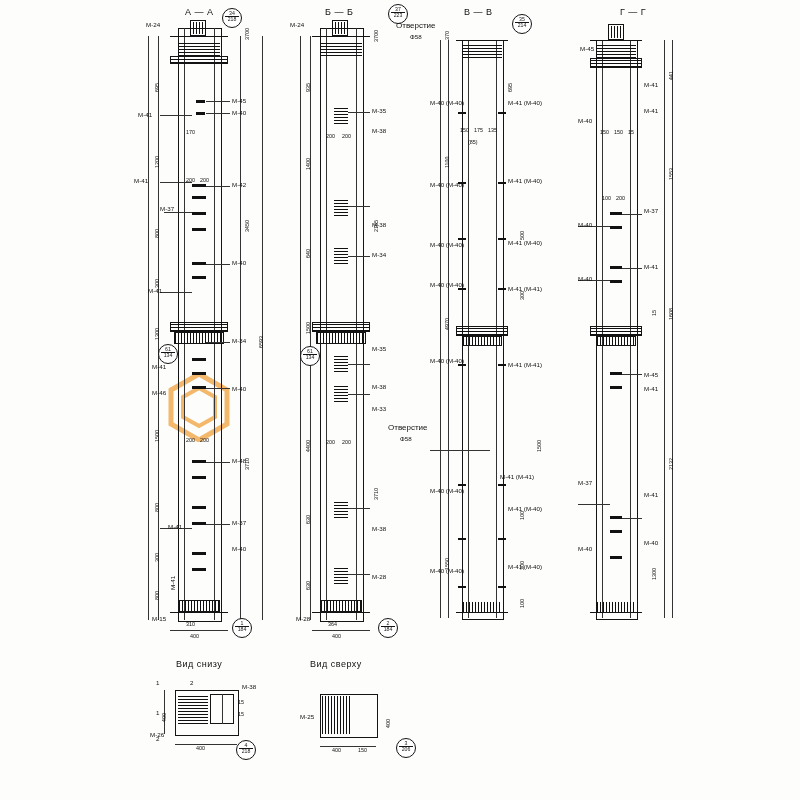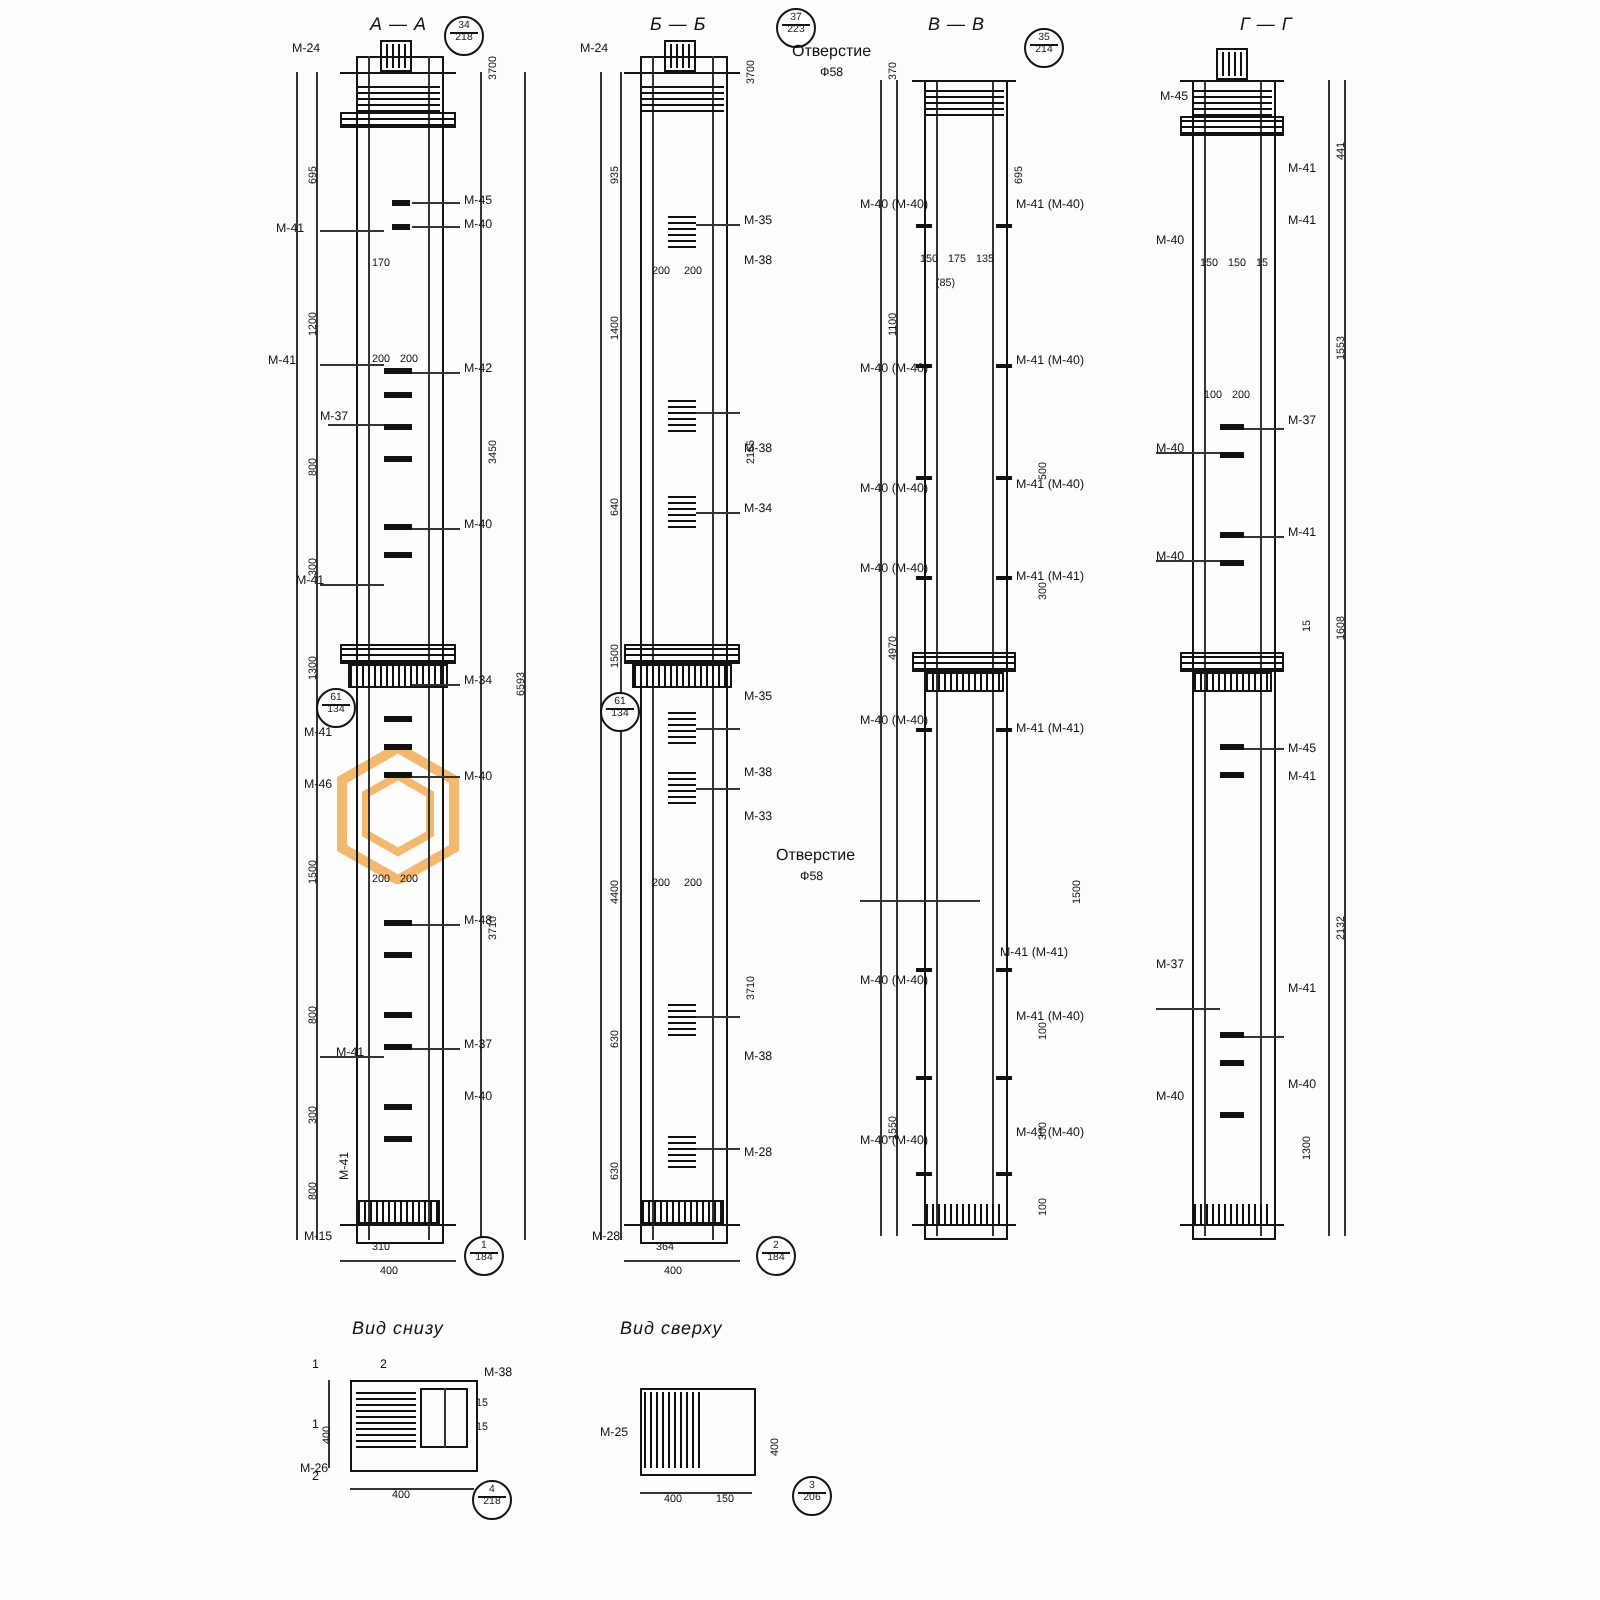--- a/index.html
+++ b/index.html
@@ -57,21 +57,21 @@
   .lbl {
     position: absolute;
     font-size: 6.2px;
     line-height: 1;
     color: #111;
     white-space: nowrap;
     font-family: "Liberation Sans", sans-serif;
   }
   .lbl.sm { font-size: 5.4px; }
   .lbl.big { font-size: 8px; }
-  .lbl.title { font-size: 9px; letter-spacing: .5px; font-style: italic; }
+  .lbl.title { font-size: 9px; letter-spacing: .5px; }
   .lbl.vert {
     transform-origin: 0 0;
     transform: rotate(-90deg);
   }
   .ln {
     position: absolute;
     background: #141414;
   }
   .ln.h { height: 1px; }
   .ln.v { width: 1px; }

